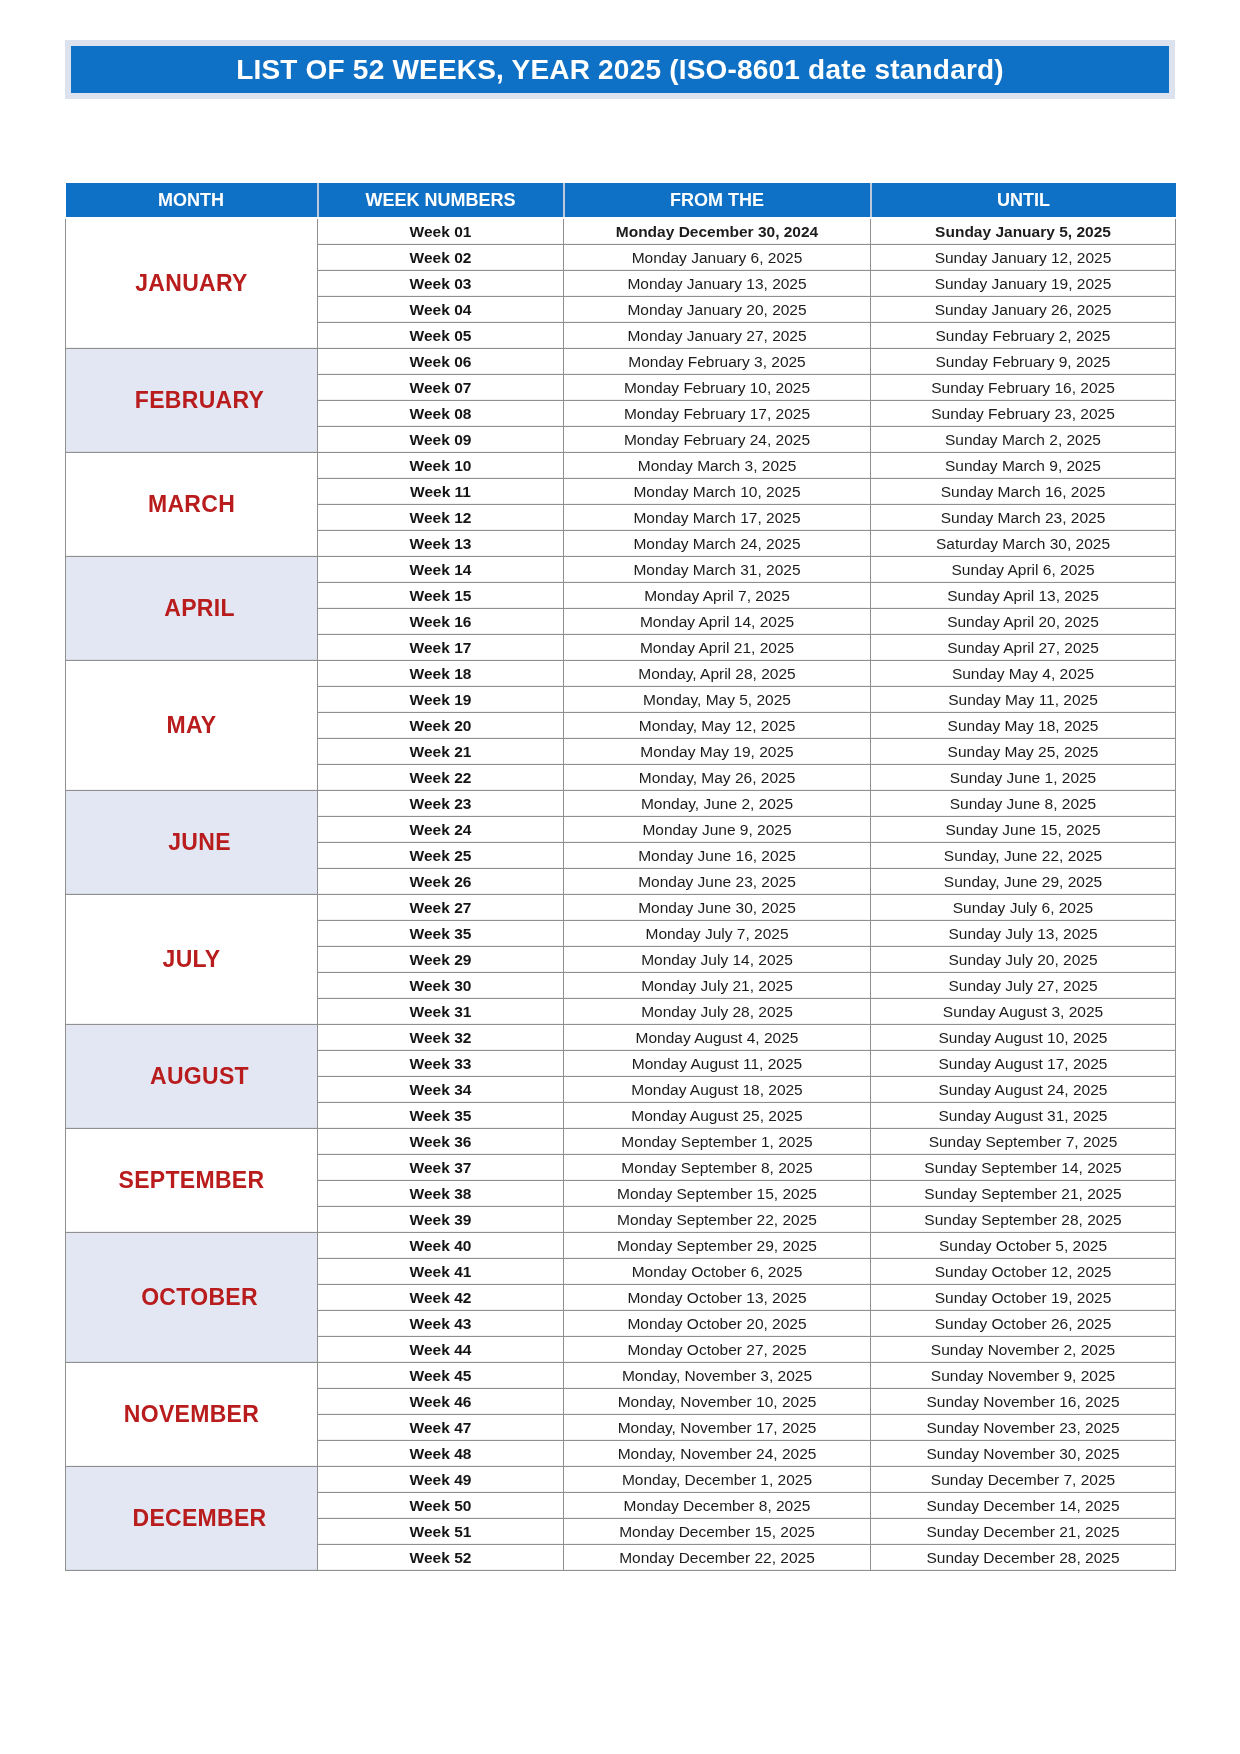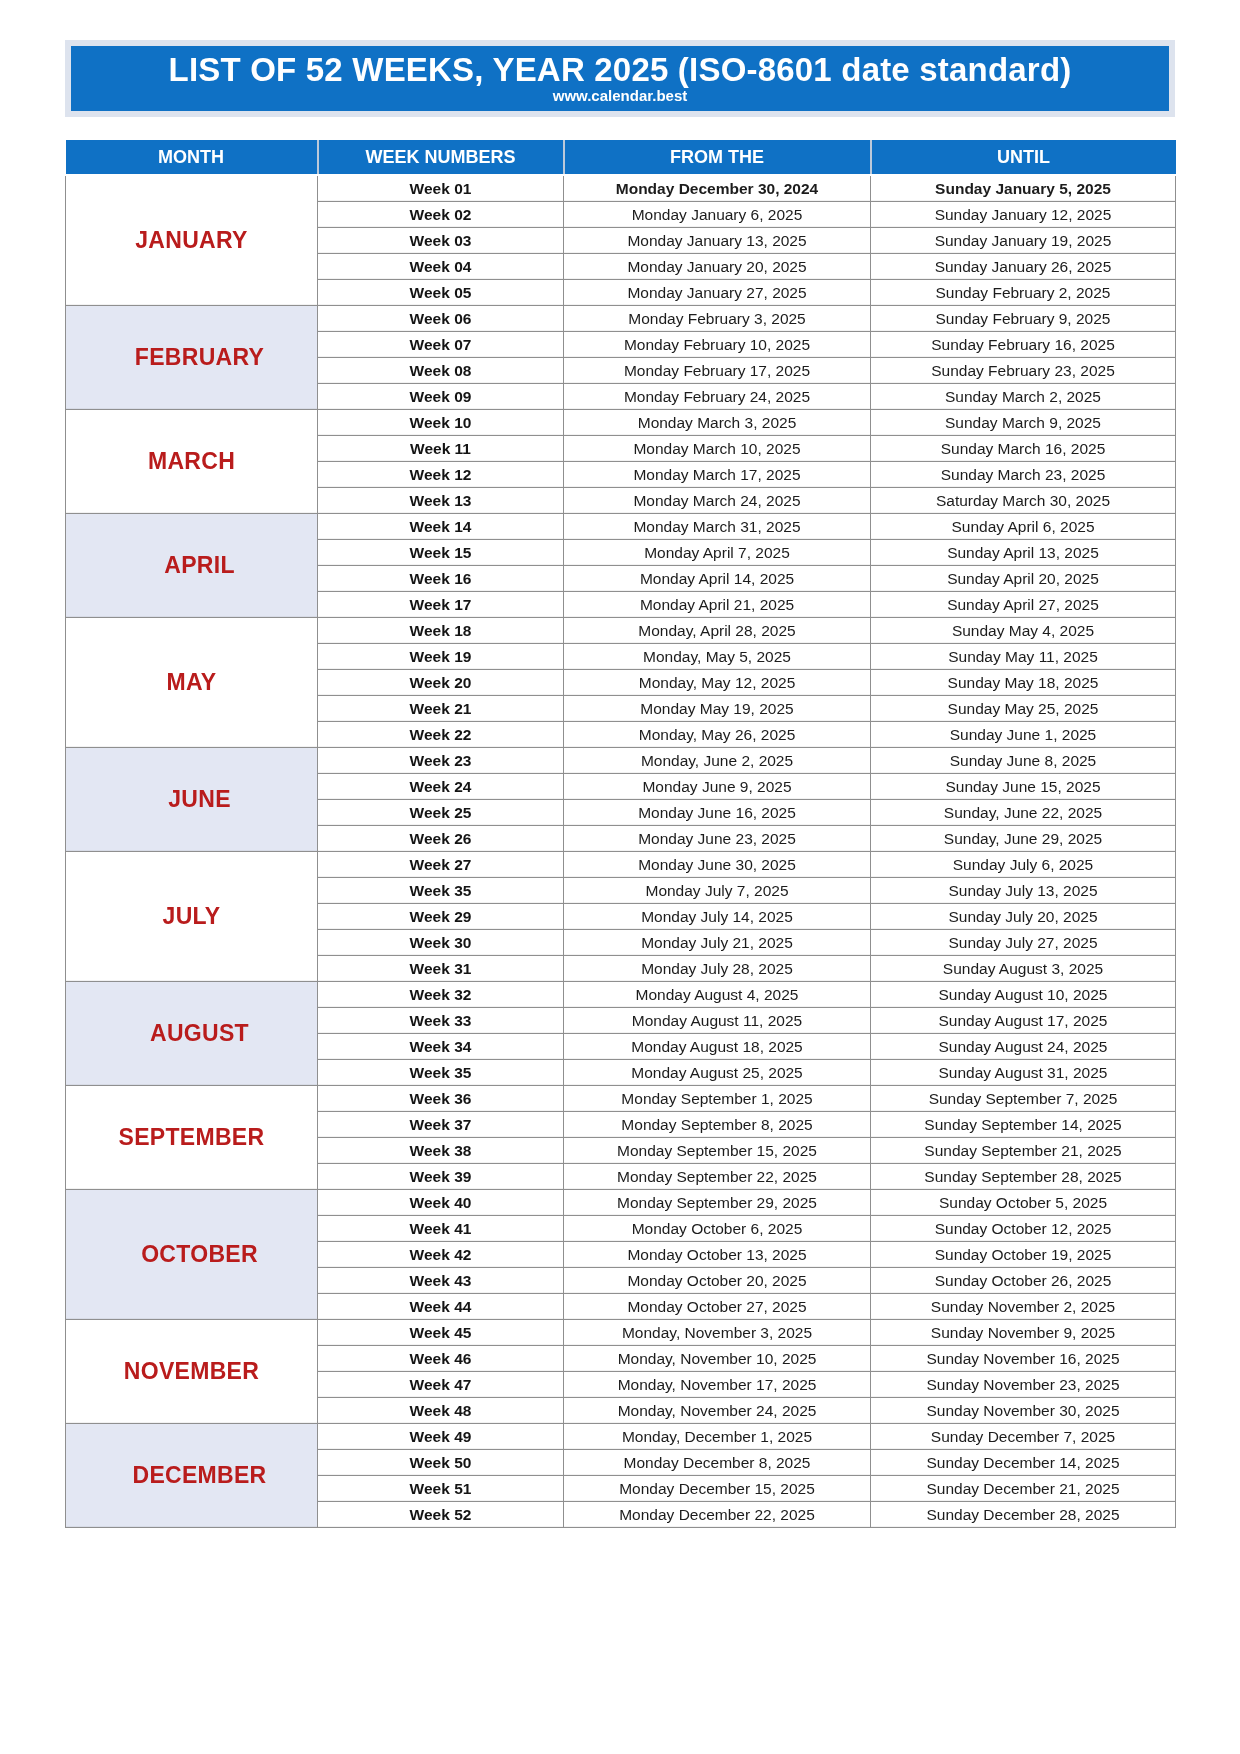--- a/index.html
+++ b/index.html
@@ -19,40 +19,41 @@
     top: 40px;
     width: 1110px;
     box-sizing: border-box;
     border: 6px solid #dde3ee;
     background: #0f71c5;
     color: #ffffff;
     text-align: center;
     padding: 7px 0 6px 0;
   }
   .banner .title {
-    font-size: 33px;
+    font-size: 28px;
     font-weight: bold;
     line-height: 34px;
     letter-spacing: 0.2px;
   }
   .banner .subtitle {
     font-size: 15px;
     font-weight: bold;
     line-height: 18px;
   }
   .content {
     position: absolute;
     left: 65px;
     top: 140px;
     width: 1110px;
   }
   table.weeks {
     width: 1110px;
     border-collapse: collapse;
     table-layout: fixed;
+    margin-top: 43px;
   }
   table.weeks th {
     background: #0f71c5;
     color: #ffffff;
     font-size: 18px;
     font-weight: bold;
     height: 34px;
     padding: 0;
     border: 0;
     border-bottom: 2px solid #ffffff;
@@ -101,21 +102,20 @@
     height: 33px;
     line-height: 33px;
     border-top: 2px solid #ffffff;
   }
 </style>
 </head>
 <body>
 
 <div class="banner">
   <div class="title">LIST OF 52 WEEKS, YEAR 2025 (ISO-8601 date standard)</div>
-  <div class="subtitle">www.calendar.best</div>
 </div>
 
 <div class="content">
   <table class="weeks">
     <colgroup>
       <col style="width:252px">
       <col style="width:246px">
       <col style="width:307px">
       <col style="width:305px">
     </colgroup>

